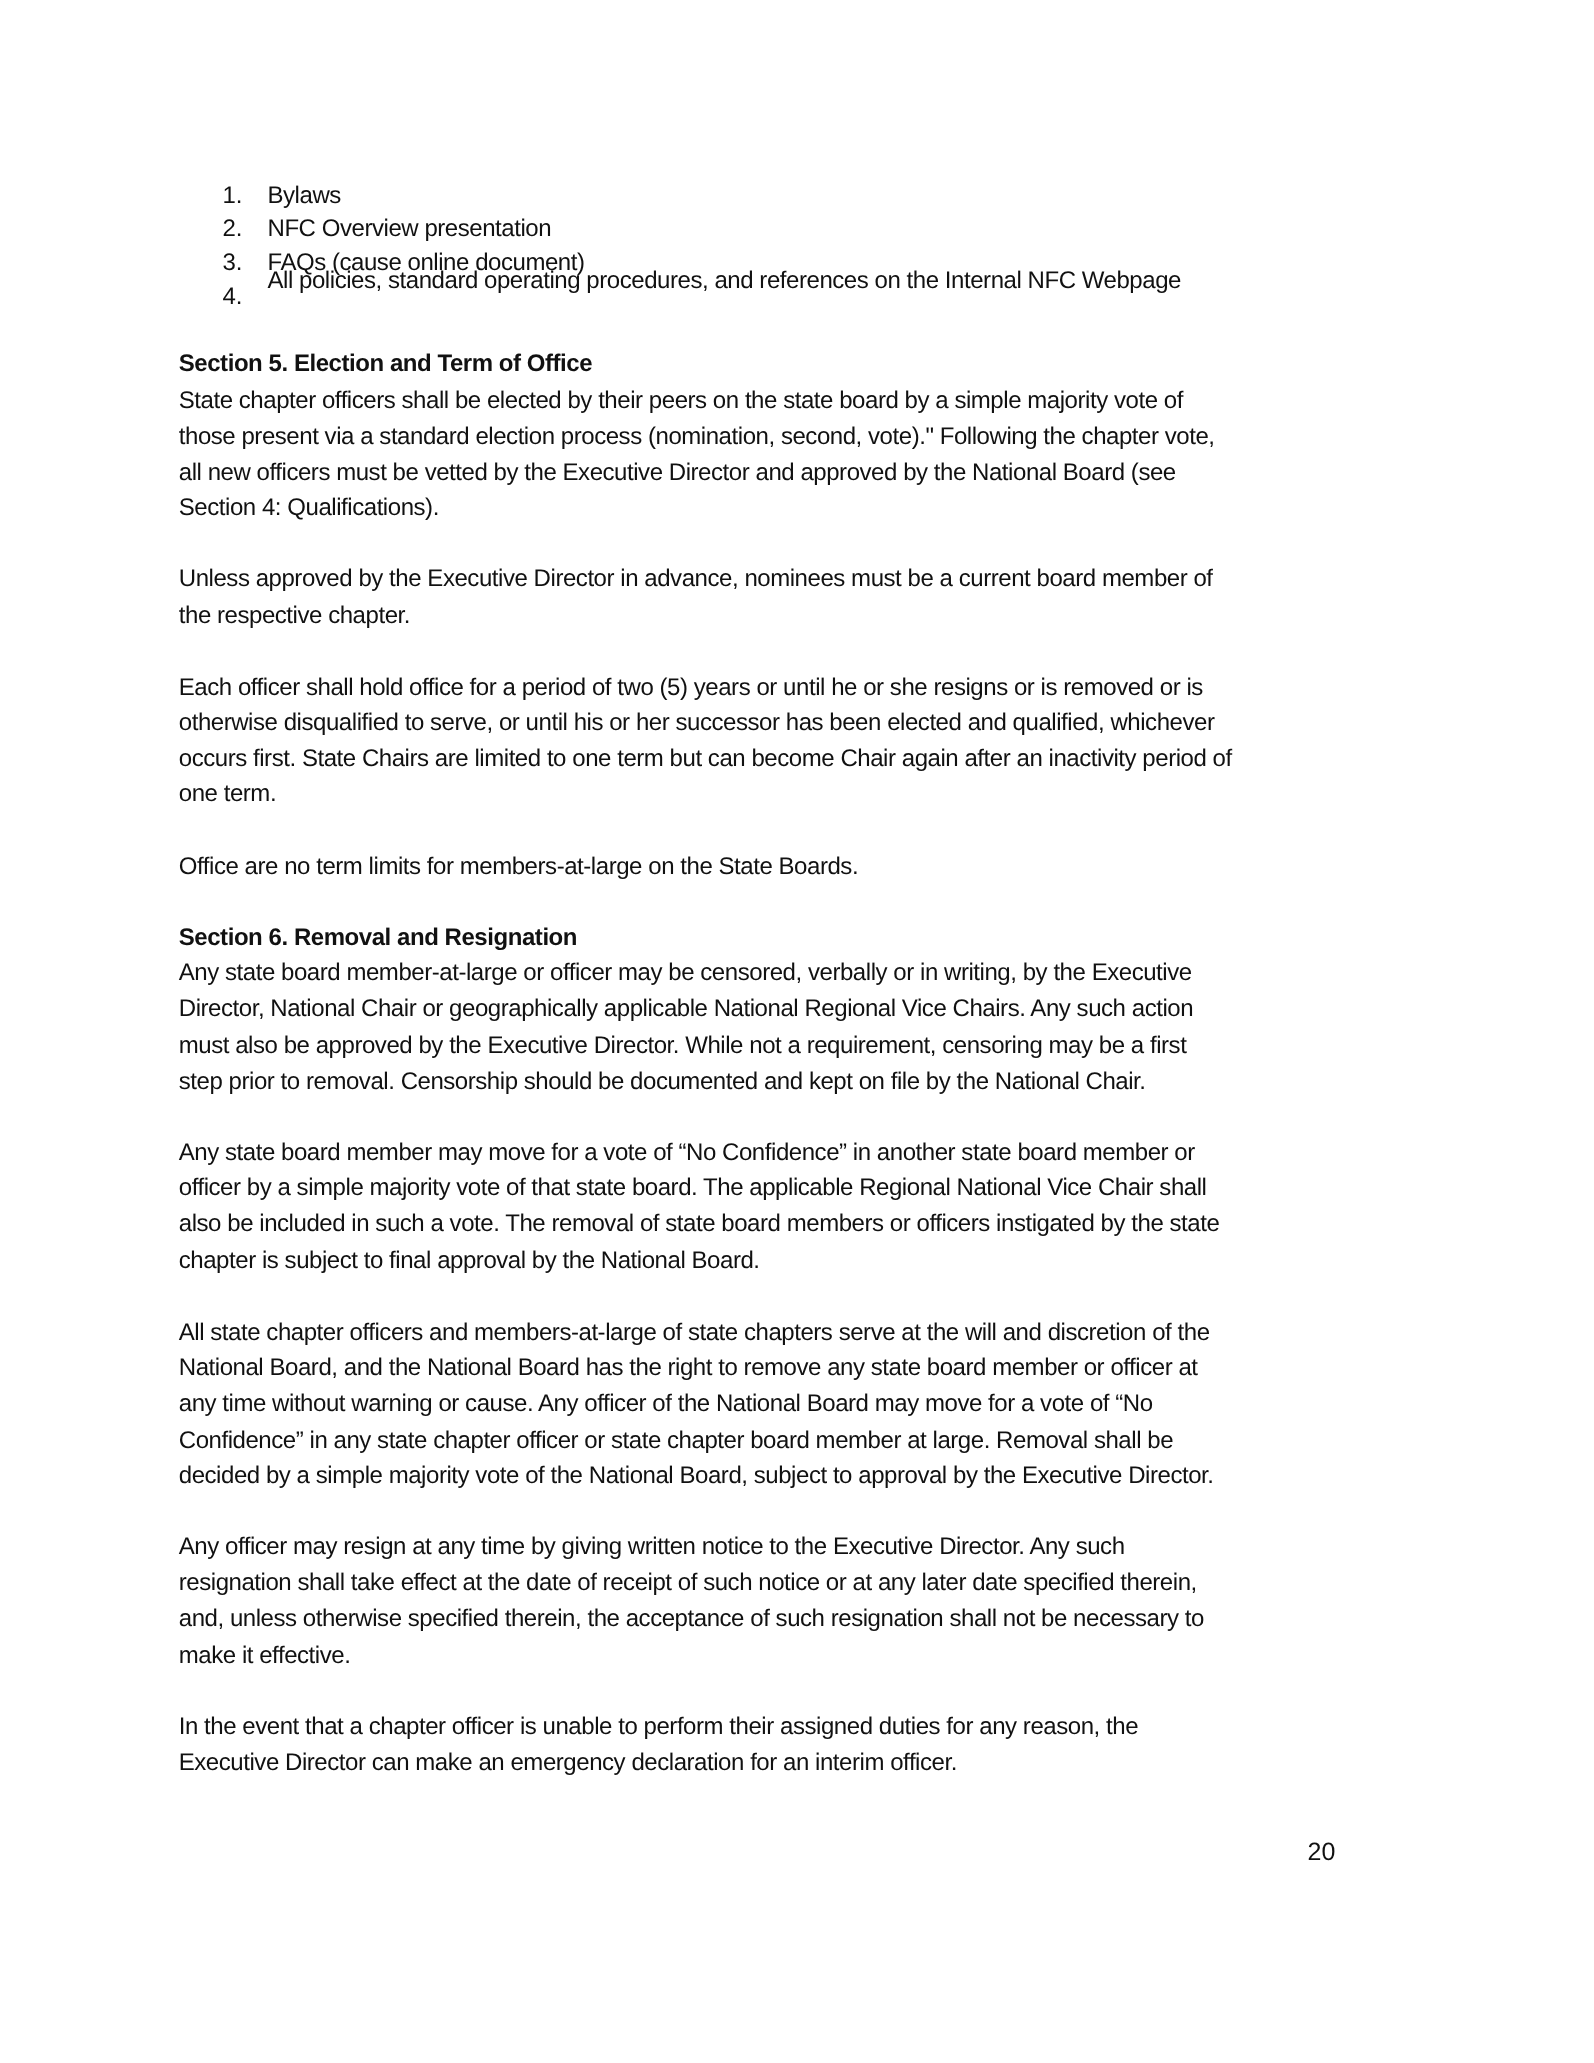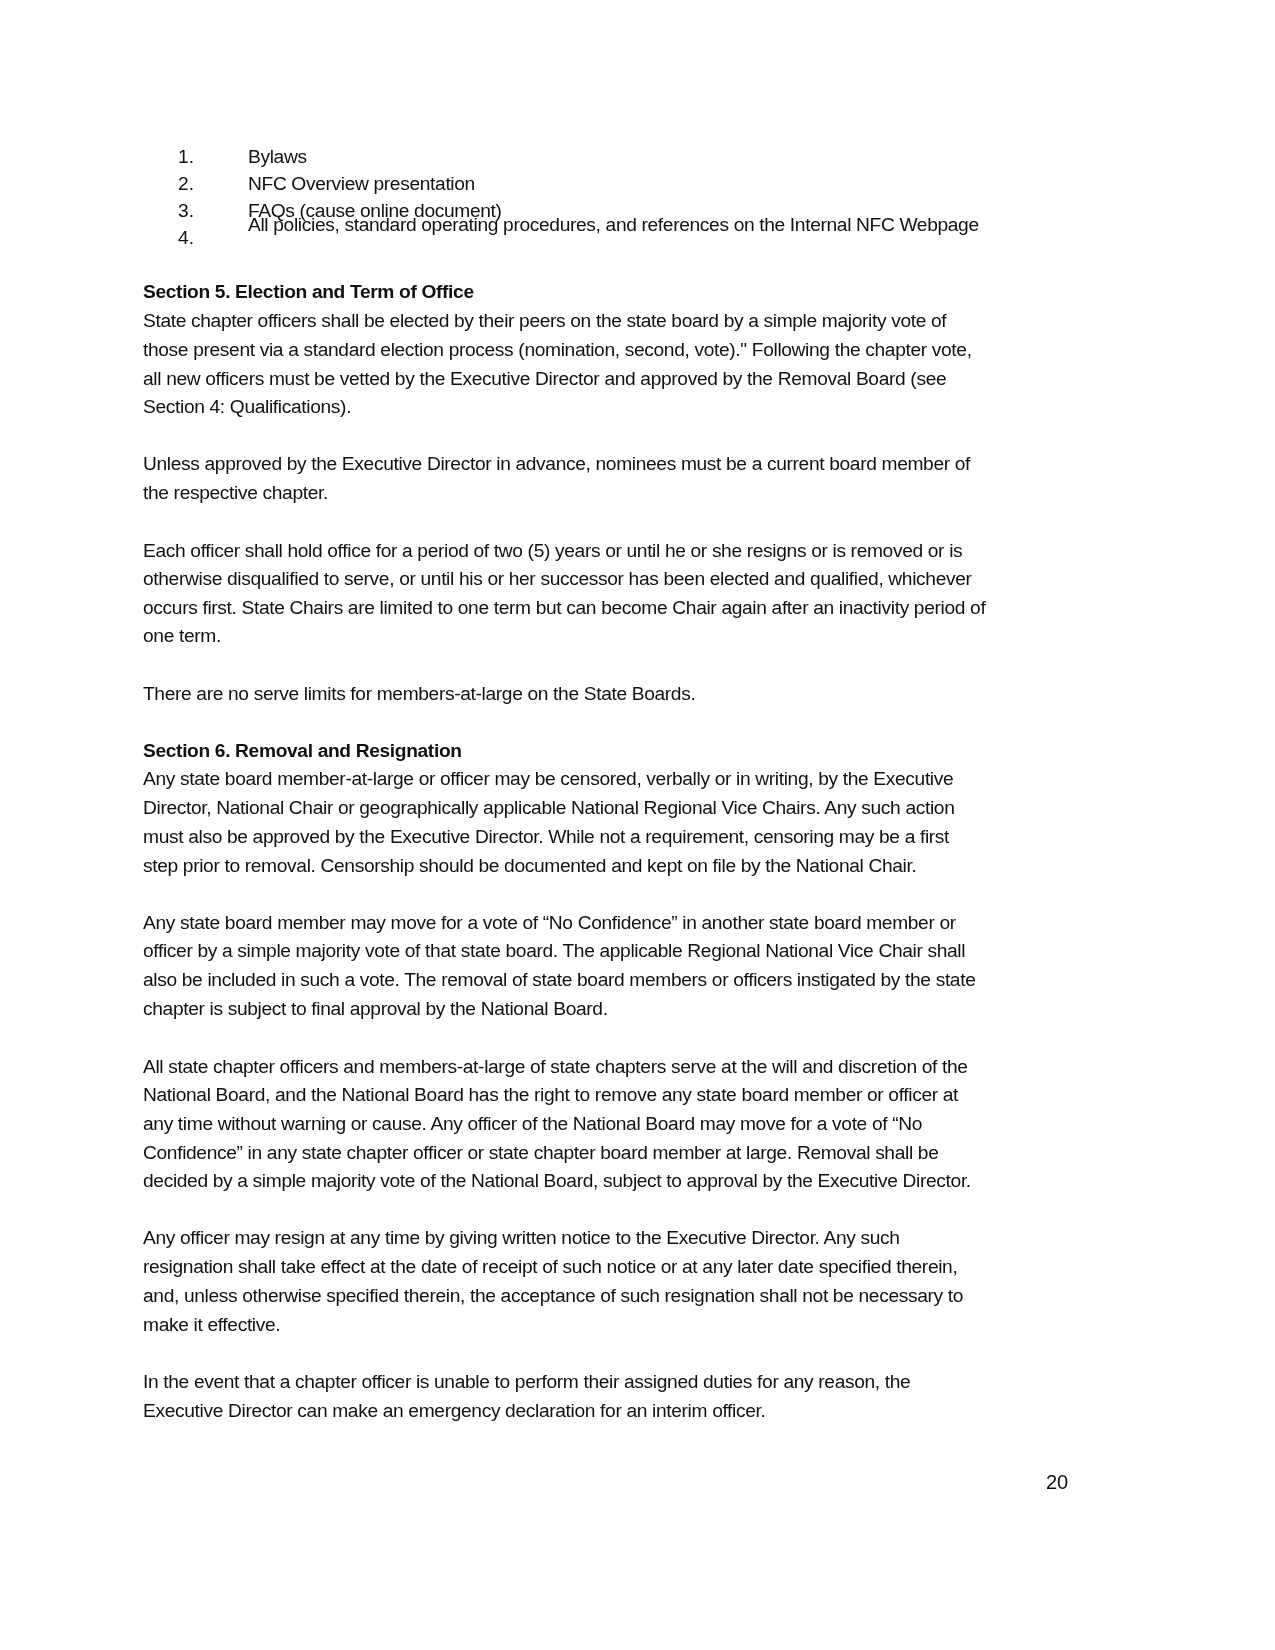--- a/index.html
+++ b/index.html
@@ -10,21 +10,21 @@
       font-family: "Liberation Sans", sans-serif;
     }
     .line {
       position: absolute; left: 143px; white-space: nowrap;
       font-size: 19.2px; line-height: 29px; letter-spacing: -0.35px;
       transform-origin: left center;
       text-align: center;
     }
     .bold { font-weight: bold; }
     .li-num { position: absolute; left: 178px; font-size: 19.2px; line-height: 29px; }
-    .li-text { position: absolute; left: 214px; font-size: 19.2px; line-height: 29px; white-space: nowrap; letter-spacing: -0.35px; margin-left: 34px; }
+    .li-text { position: absolute; left: 214px; font-size: 19.2px; line-height: 29px; white-space: nowrap; letter-spacing: -0.35px; }
     .pageno { position: absolute; left: 1046px; top: 1468px; font-size: 20px; line-height: 29px; }
   </style>
 </head>
 <body>
 
 <div class="page">
 
   <div>
     <span class="li-num" style="top:142px">1.</span>
     <span class="li-text" style="top:142px">Bylaws</span>
@@ -33,32 +33,32 @@
     <span class="li-num" style="top:196px">3.</span>
     <span class="li-text" style="top:196px">FAQs (cause online document)</span>
     <span class="li-num" style="top:223px">4.</span>
     <span class="li-text" style="top:210px">All policies, standard operating procedures, and references on the Internal NFC Webpage</span>
   </div>
 
   <div>
     <div class="line bold" style="top:277px">Section 5. Election and Term of Office</div>
     <div class="line" style="top:306px">State chapter officers shall be elected by their peers on the state board by a simple majority vote of</div>
     <div class="line" style="top:335px">those present via a standard election process (nomination, second, vote)." Following the chapter vote,</div>
-    <div class="line" style="top:364px">all new officers must be vetted by the Executive Director and approved by the Removal Board (see</div>
+    <div class="line" style="top:364px">all new officers must be vetted by the Executive Director and approved by the National Board (see</div>
     <div class="line" style="top:392px">Section 4: Qualifications).</div>
 
     <div class="line" style="top:449px">Unless approved by the Executive Director in advance, nominees must be a current board member of</div>
     <div class="line" style="top:478px">the respective chapter.</div>
 
     <div class="line" style="top:536px">Each officer shall hold office for a period of two (5) years or until he or she resigns or is removed or is</div>
     <div class="line" style="top:564px">otherwise disqualified to serve, or until his or her successor has been elected and qualified, whichever</div>
     <div class="line" style="top:593px">occurs first.  State Chairs are limited to one term but can become Chair again after an inactivity period of</div>
     <div class="line" style="top:621px">one term.</div>
 
-    <div class="line" style="top:679px">There are no serve limits for members-at-large on the State Boards.</div>
+    <div class="line" style="top:679px">Office are no term limits for members-at-large on the State Boards.</div>
   </div>
 
   <div>
     <div class="line bold" style="top:736px">Section 6. Removal and Resignation</div>
     <div class="line" style="top:764px">Any state board member-at-large or officer may be censored, verbally or in writing, by the Executive</div>
     <div class="line" style="top:793px">Director, National Chair or geographically applicable National Regional Vice Chairs.  Any such action</div>
     <div class="line" style="top:822px">must also be approved by the Executive Director.  While not a requirement, censoring may be a first</div>
     <div class="line" style="top:851px">step prior to removal.  Censorship should be documented and kept on file by the National Chair.</div>
 
     <div class="line" style="top:908px">Any state board member may move for a vote of “No Confidence” in another state board member or</div>

